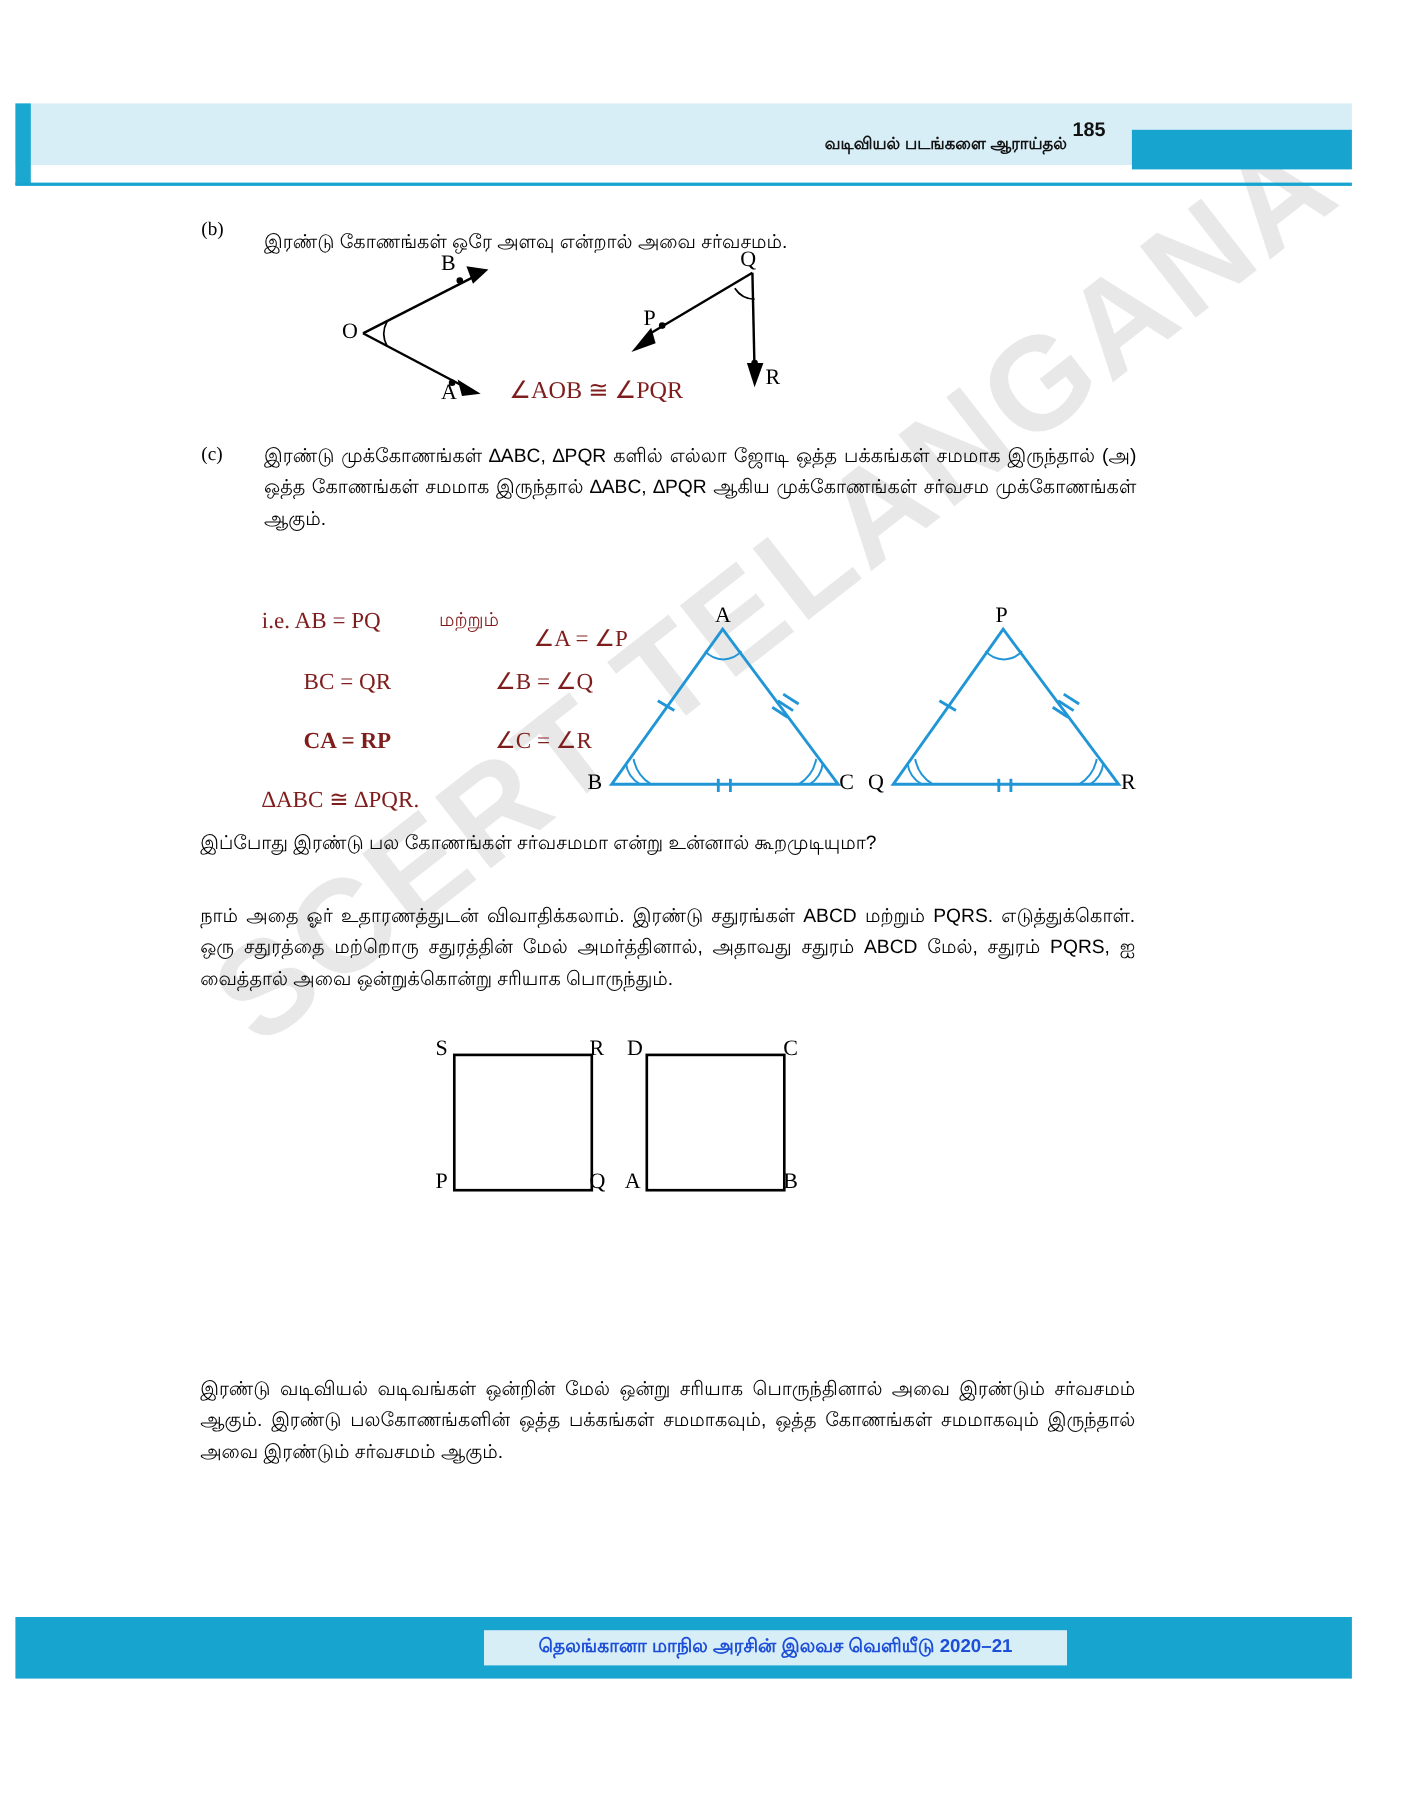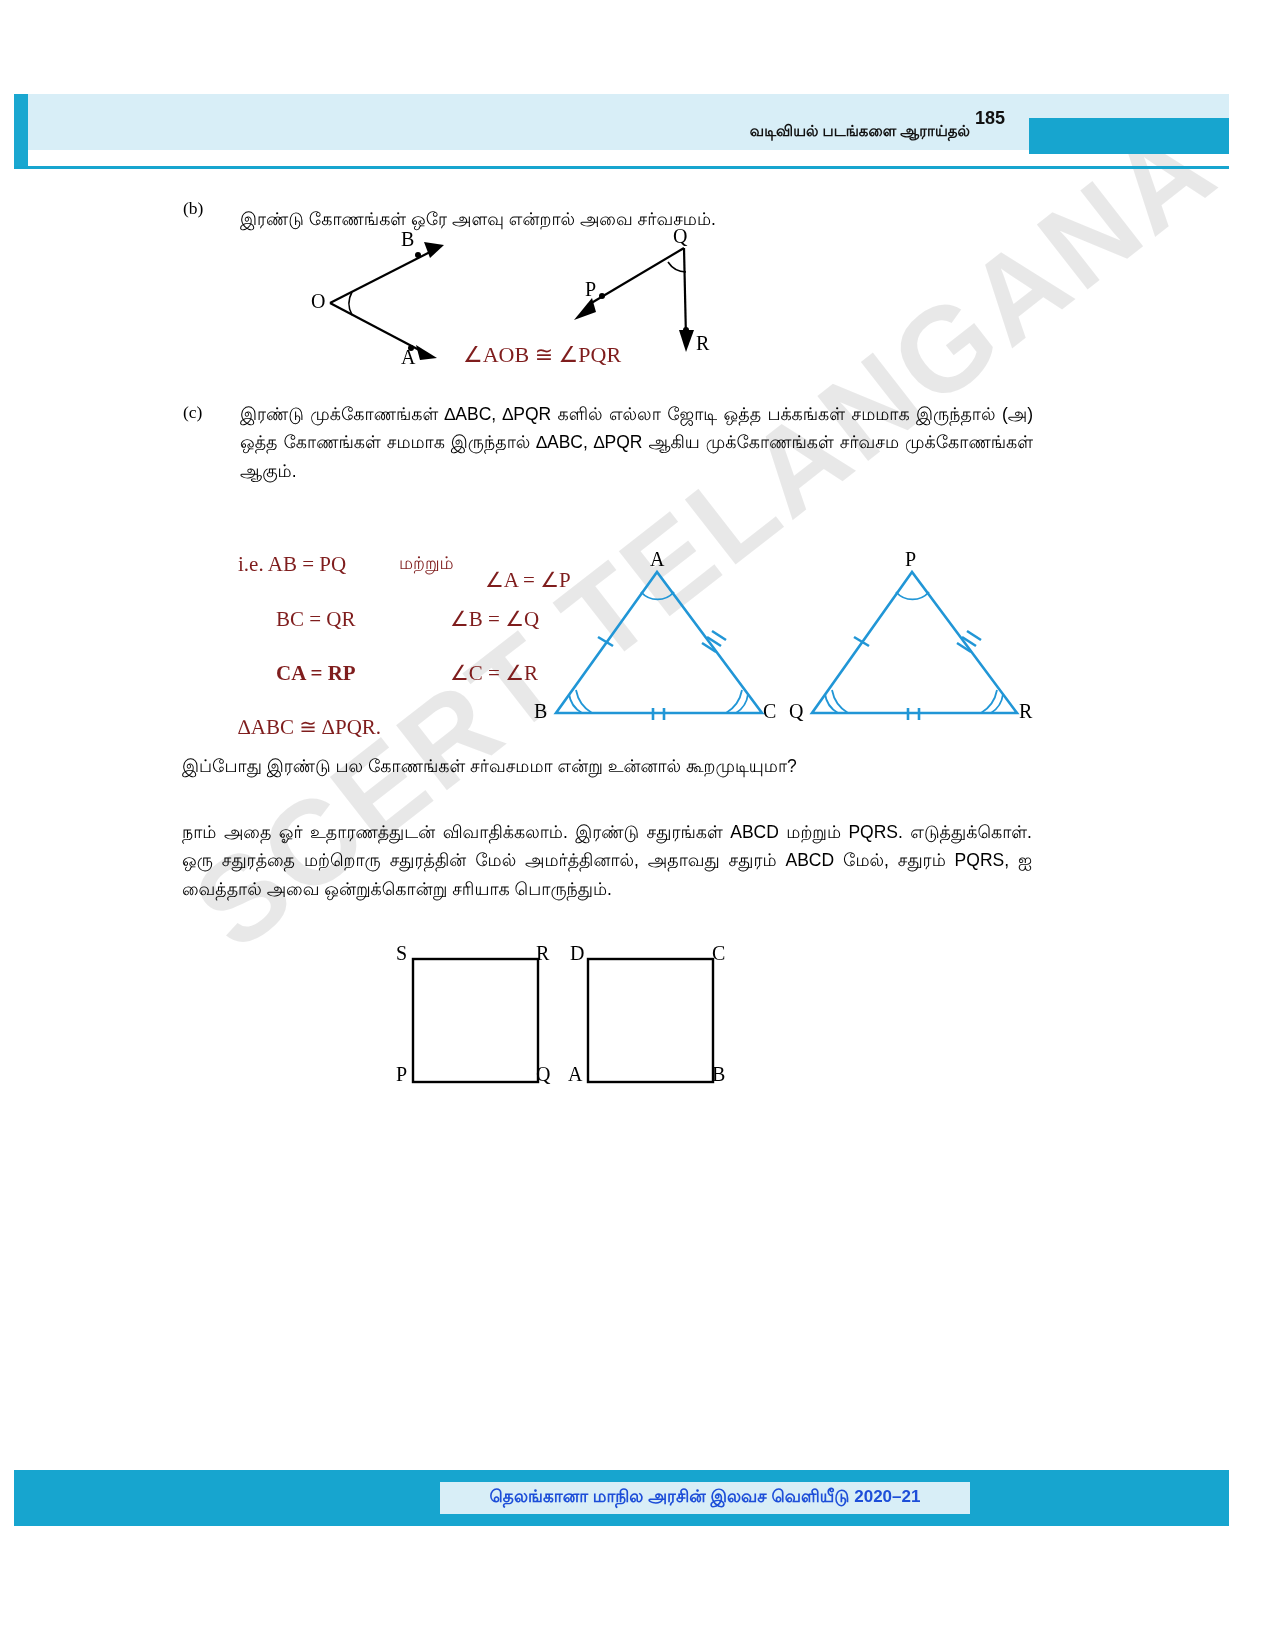--- a/index.html
+++ b/index.html
@@ -262,18 +262,19 @@
   <div class="lbl" style="left:396px; top:942px;">S</div>
   <div class="lbl" style="left:536px; top:942px;">R</div>
   <div class="lbl" style="left:396px; top:1063px;">P</div>
   <div class="lbl" style="left:536px; top:1063px;">Q</div>
   <div class="lbl" style="left:570px; top:942px;">D</div>
   <div class="lbl" style="left:712px; top:942px;">C</div>
   <div class="lbl" style="left:568px; top:1063px;">A</div>
   <div class="lbl" style="left:712px; top:1063px;">B</div>
 
 
+  <div class="para" style="left:182px; top:1248px; width:850px;">இரண்டு வடிவியல் வடிவங்கள் ஒன்றின் மேல் ஒன்று சரியாக பொருந்தினால் அவை இரண்டும் சர்வசமம் ஆகும். இரண்டு பலகோணங்களின் ஒத்த பக்கங்கள் சமமாகவும், ஒத்த கோணங்கள் சமமாகவும் இருந்தால் அவை இரண்டும் சர்வசமம் ஆகும்.</div>
 
   <div class="footer-band"></div>
   <div class="footer-inner"></div>
   <div class="footer-text">தெலங்கானா மாநில அரசின் இலவச வெளியீடு 2020–21</div>
 
 </div>
 
 </body></html>

